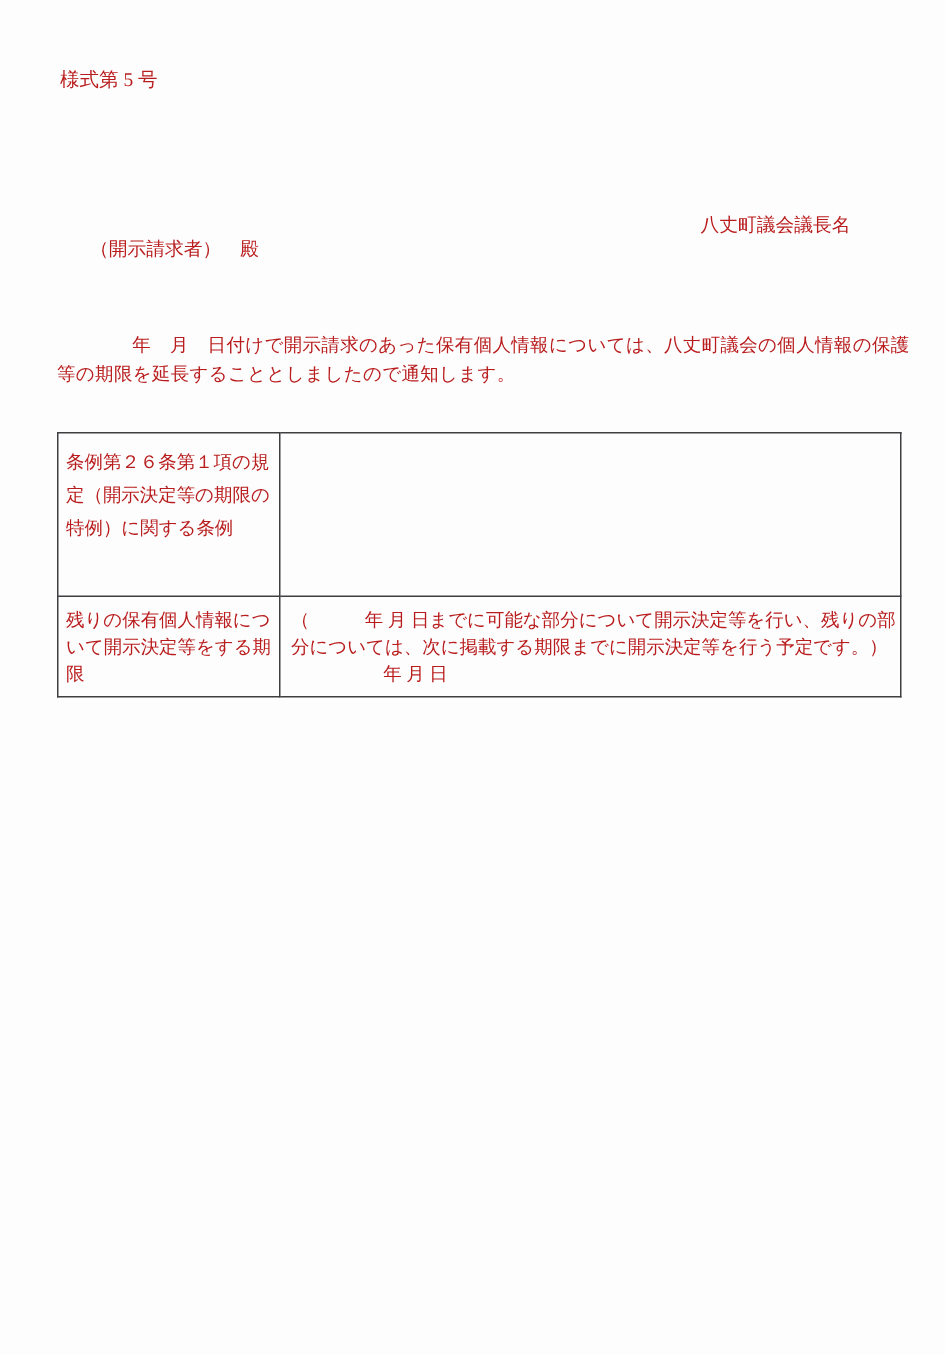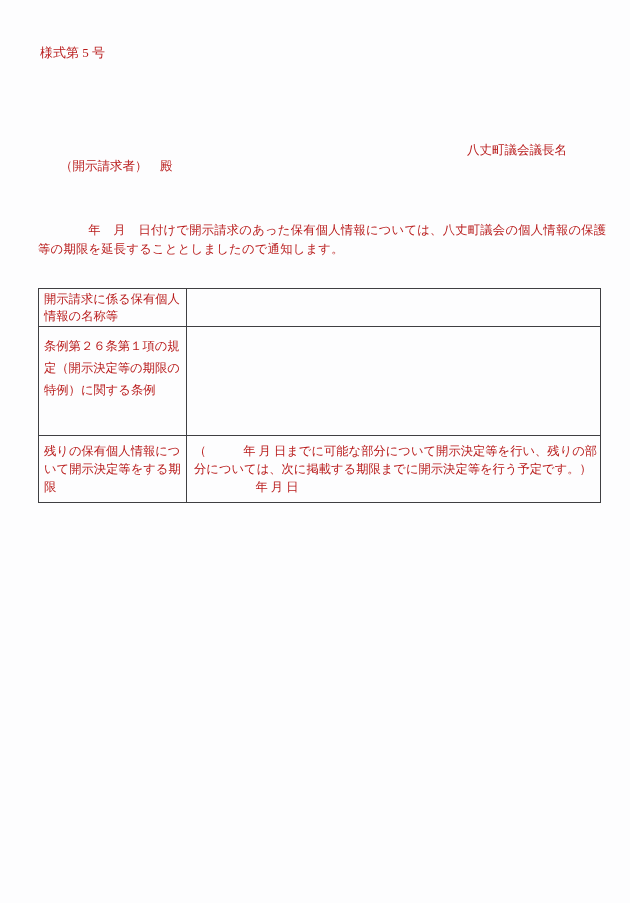--- a/index.html
+++ b/index.html
@@ -74,24 +74,20 @@
   <div class="sender">八丈町議会議長名</div>
 
 
   <div class="body-text">
     <div class="body-line">　　　　年　月　日付けで開示請求のあった保有個人情報については、八丈町議会の個人情報の保護</div>
     <div class="body-line">等の期限を延長することとしましたので通知します。</div>
   </div>
 
   <table class="doc-table">
     <tbody>
-      <tr class="row-name">
-        <td class="label-cell">開示請求に係る保有個人情報の名称等</td>
-        <td class="value-cell"></td>
-      </tr>
       <tr class="row-reason">
         <td class="label-cell">条例第２６条第１項の規定（開示決定等の期限の特例）に関する条例</td>
         <td class="value-cell"></td>
       </tr>
       <tr class="row-deadline">
         <td class="label-cell">残りの保有個人情報について開示決定等をする期限</td>
         <td class="value-cell">
           <div class="value-line">（　　　年 月 日までに可能な部分について開示決定等を行い、残りの部</div>
           <div class="value-line">分については、次に掲載する期限までに開示決定等を行う予定です。）</div>
           <div class="value-line">　　　　　年 月 日</div>

